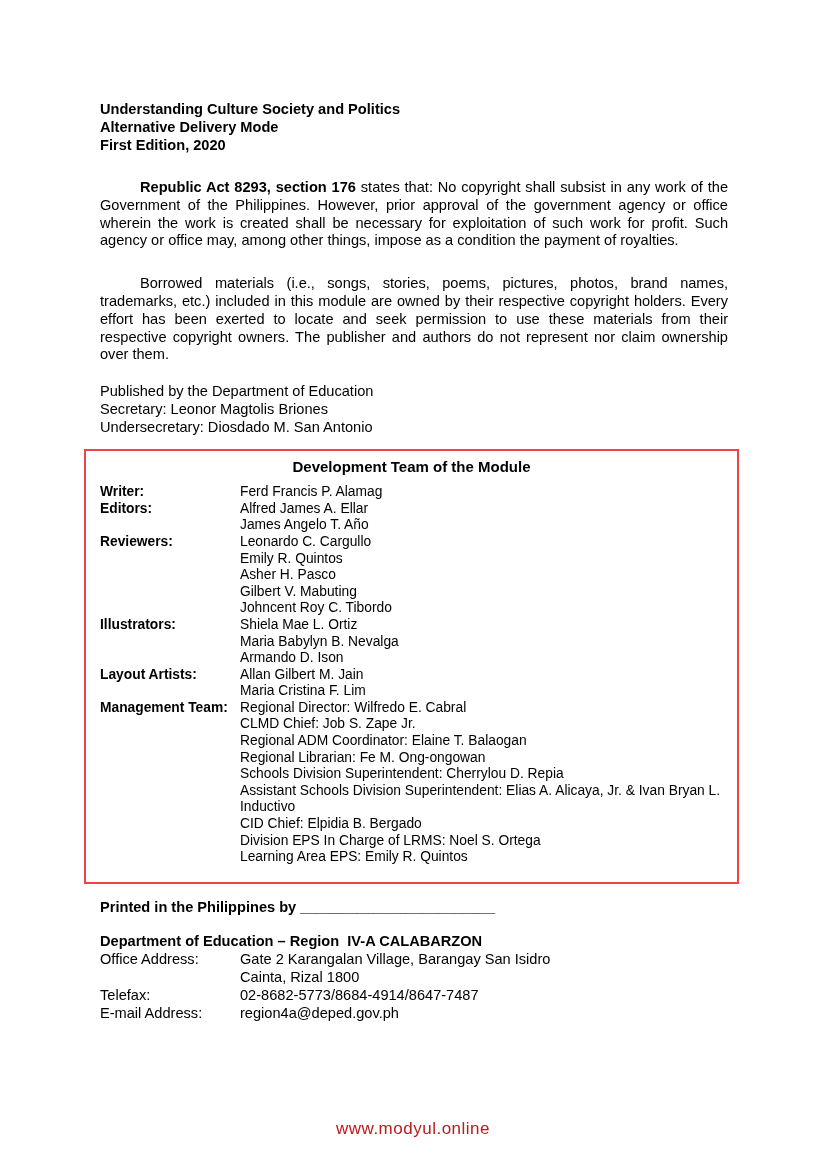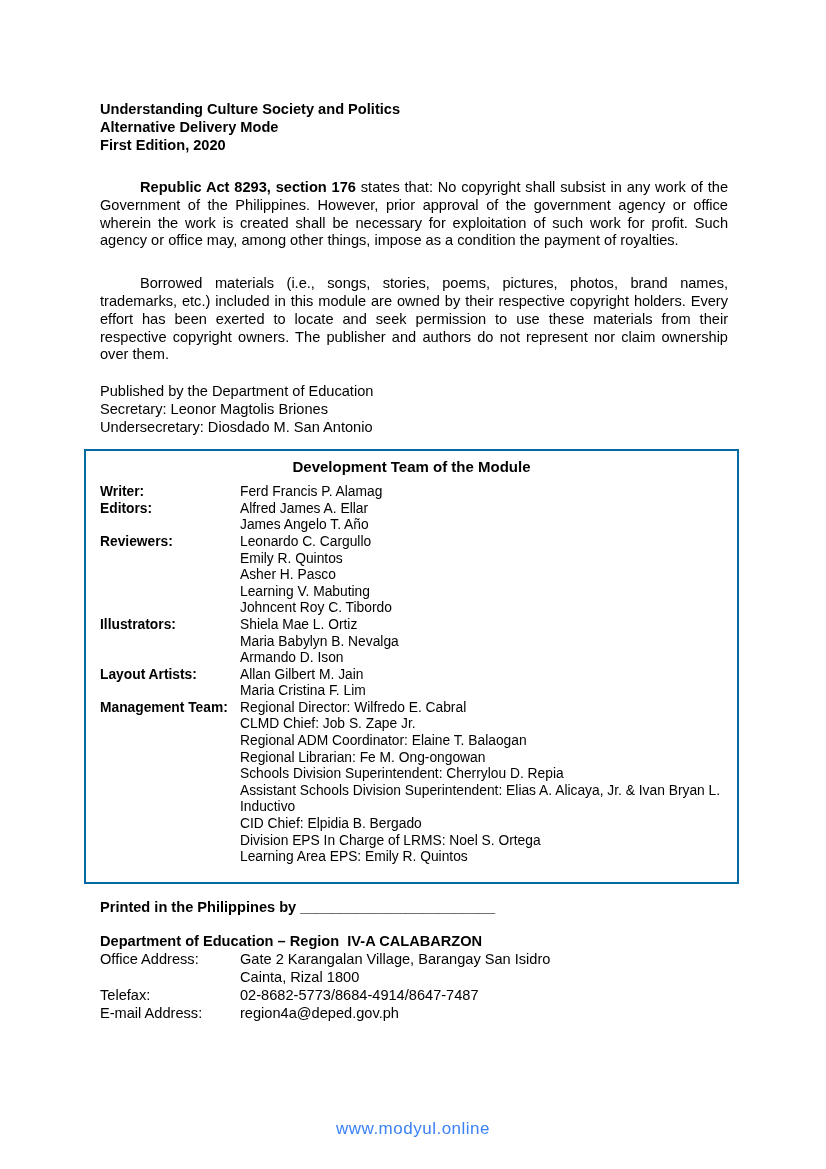--- a/index.html
+++ b/index.html
@@ -32,21 +32,21 @@
     line-height: 17.8px;
   }
   .publisher-block {
     margin-top: 18px;
     line-height: 18px;
   }
   .dev-box {
     margin-top: 13px;
     margin-left: -16px;
     width: 655px;
-    border: 2px solid #0369a1;
+    border: 2px solid #ef4444;
     padding: 6px 14px 16px 14px;
     font-size: 13.8px;
     line-height: 16.6px;
   }
   .box-title {
     text-align: center;
     font-weight: bold;
     font-size: 15px;
     line-height: 20px;
     margin-bottom: 7px;
@@ -68,21 +68,21 @@
   }
   .contact-rows { line-height: 18.2px; }
   .watermark {
     position: absolute;
     left: 0;
     right: 0;
     top: 1119px;
     text-align: center;
     font-size: 17px;
     letter-spacing: 0.5px;
-    color: #3b82f6;
+    color: #b91c1c;
   }
 </style>
 </head>
 <body>
 
 <div class="page">
   <div class="content">
 
     <div class="header-block">
         <div>Understanding Culture Society and Politics</div>
@@ -115,21 +115,21 @@
               <div>Alfred James A. Ellar</div>
               <div>James Angelo T. Año</div>
             </div>
           </div>
           <div class="team-row">
             <div class="row-label">Reviewers:</div>
             <div class="row-values">
               <div>Leonardo C. Cargullo</div>
               <div>Emily R. Quintos</div>
               <div>Asher H. Pasco</div>
-              <div>Learning V. Mabuting</div>
+              <div>Gilbert V. Mabuting</div>
               <div>Johncent Roy C. Tibordo</div>
             </div>
           </div>
           <div class="team-row">
             <div class="row-label">Illustrators:</div>
             <div class="row-values">
               <div>Shiela Mae L. Ortiz</div>
               <div>Maria Babylyn B. Nevalga</div>
               <div>Armando D. Ison</div>
             </div>

